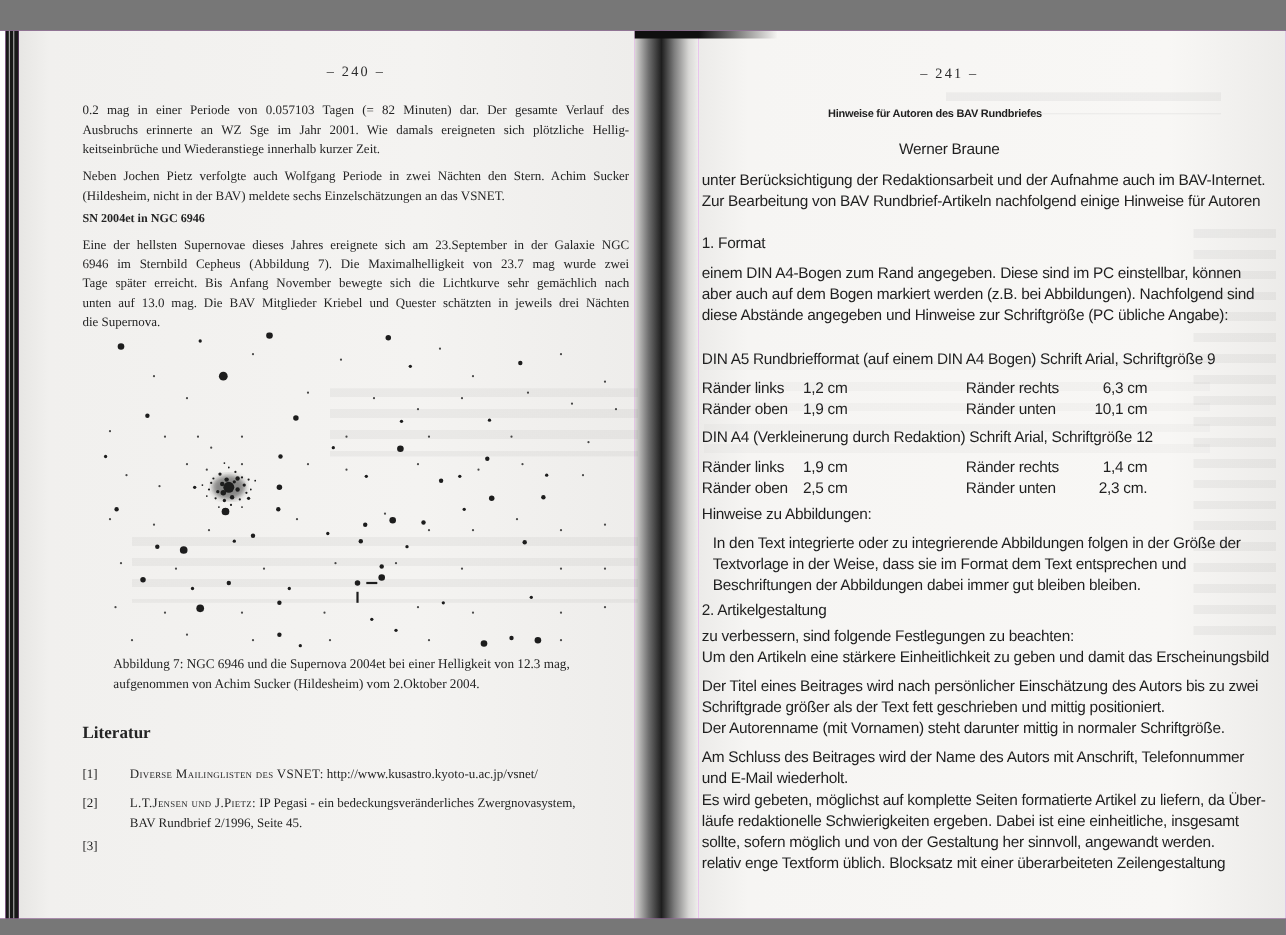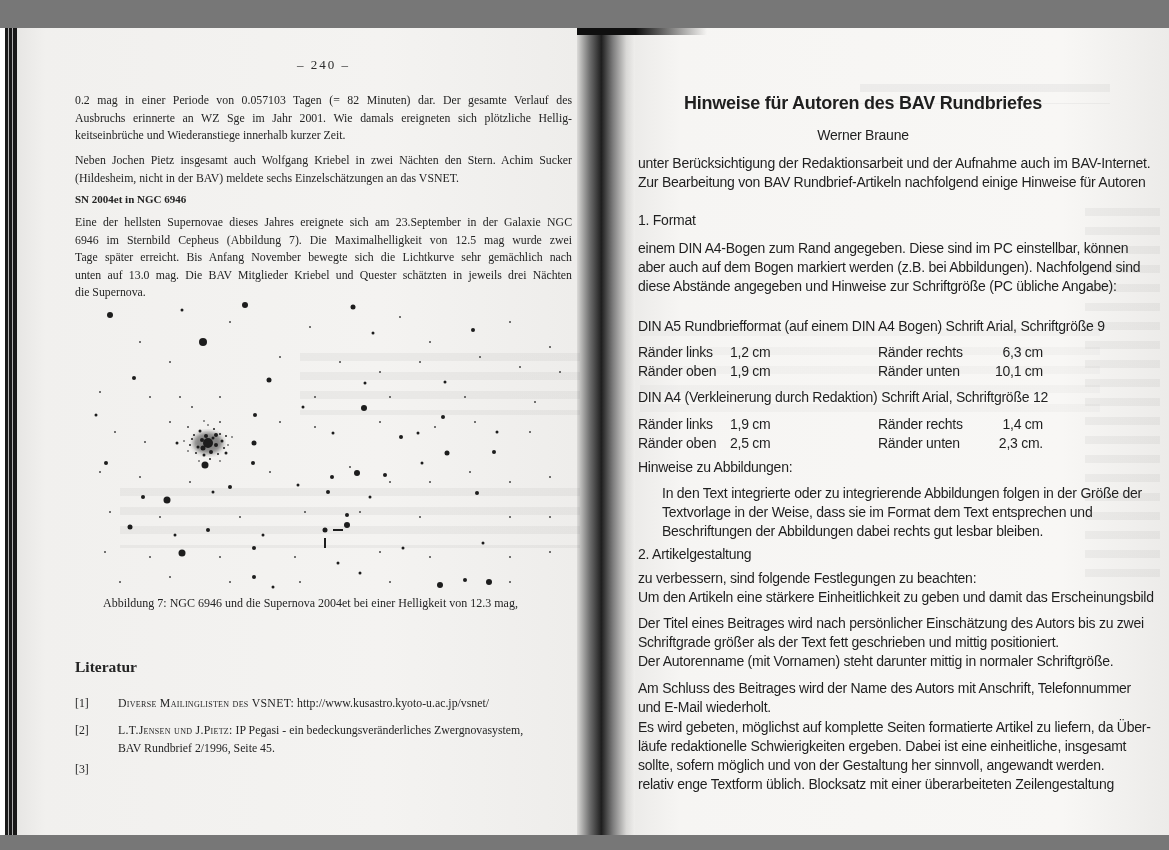--- a/index.html
+++ b/index.html
@@ -64,29 +64,29 @@
 
   <div class="abs serif pn center" style="left:75px;top:28px;width:497px">– 240 –</div>
 
   <div class="abs serif justify" style="left:75px;top:64px;width:497px">
       <div class="ln">0.2 mag in einer Periode von 0.057103 Tagen (= 82 Minuten) dar. Der gesamte Verlauf des</div>
       <div class="ln">Ausbruchs erinnerte an WZ Sge im Jahr 2001. Wie damals ereigneten sich plötzliche Hellig-</div>
       <div class="ln">keitseinbrüche und Wiederanstiege innerhalb kurzer Zeit.</div>
     </div>
 
   <div class="abs serif justify" style="left:75px;top:124px;width:497px">
-      <div class="ln">Neben Jochen Pietz insgesamt auch Wolfgang Kriebel in zwei Nächten den Stern. Achim Sucker</div>
+      <div class="ln">Neben Jochen Pietz verfolgte auch Wolfgang Periode in zwei Nächten den Stern. Achim Sucker</div>
       <div class="ln">(Hildesheim, nicht in der BAV) meldete sechs Einzelschätzungen an das VSNET.</div>
     </div>
 
   <div class="abs serif b" style="left:75px;top:163px;width:497px;font-size:11px">SN 2004et in NGC 6946</div>
 
   <div class="abs serif justify" style="left:75px;top:186px;width:497px">
       <div class="ln">Eine der hellsten Supernovae dieses Jahres ereignete sich am 23.September in der Galaxie NGC</div>
-      <div class="ln">6946 im Sternbild Cepheus (Abbildung 7). Die Maximalhelligkeit von 12.5 mag wurde zwei</div>
+      <div class="ln">6946 im Sternbild Cepheus (Abbildung 7). Die Maximalhelligkeit von 23.7 mag wurde zwei</div>
       <div class="ln">Tage später erreicht. Bis Anfang November bewegte sich die Lichtkurve sehr gemächlich nach</div>
       <div class="ln">unten auf 13.0 mag. Die BAV Mitglieder Kriebel und Quester schätzten in jeweils drei Nächten</div>
       <div class="ln">die Supernova.</div>
     </div>
 
   <svg class="abs" style="left:80px;top:274px" width="510" height="288" xmlns="http://www.w3.org/2000/svg">
     <defs>
         <filter id="fuzz">
           <feGaussianBlur stdDeviation="2.2"></feGaussianBlur>
         </filter>
@@ -248,20 +248,21 @@
         <circle cx="124" cy="119" r="0.8" fill="#1d1d1d"></circle>
         <circle cx="140" cy="159" r="0.8" fill="#1d1d1d"></circle>
         <circle cx="245" cy="228" r="2.5" fill="#1d1d1d"></circle>
         <line x1="253" y1="228" x2="263" y2="228" stroke="#1d1d1d" stroke-width="2"></line>
         <line x1="245" y1="236" x2="245" y2="246" stroke="#1d1d1d" stroke-width="2"></line>
       </g>
   </svg>
 
   <div class="abs serif" style="left:103px;top:566px;width:470px;font-size:12px;line-height:18px">
       <div class="ln">Abbildung 7: NGC 6946 und die Supernova 2004et bei einer Helligkeit von 12.3 mag,</div>
+      <div class="ln">aufgenommen von Achim Sucker (Hildesheim) vom 2.Oktober 2004.</div>
     </div>
 
   <div class="abs serif b" style="left:75px;top:630px;font-size:15.5px">Literatur</div>
 
   <div class="abs serif ref" style="left:75px;top:667px;width:494px">
     <span class="refnum">[1]</span>
     <span><span class="sc">Diverse Mailinglisten des VSNET:</span>&nbsp;<span>http://www.kusastro.kyoto-u.ac.jp/vsnet/</span></span>
   </div>
 
   <div class="abs serif ref" style="left:75px;top:694px;width:494px">
@@ -269,22 +270,23 @@
     <span>
       <div><span class="sc">L.T.Jensen und J.Pietz:</span>&nbsp;<span>IP Pegasi - ein bedeckungsveränderliches Zwergnovasystem,</span></div>
       <div>BAV Rundbrief 2/1996, Seite 45.</div>
     </span>
   </div>
 
   <div class="abs serif ref" style="left:75px;top:733px;width:494px">
     <span class="refnum">[3]</span>
   </div>
 
-
-  <div class="abs sans b center" style="left:638px;top:66px;width:450px;font-size:18px">Hinweise für Autoren des BAV Rundbriefes</div>
+  <div class="abs serif pn center" style="left:638px;top:30px;width:450px">– 241 –</div>
+
+  <div class="abs sans b center" style="left:625px;top:66px;width:450px;font-size:10px">Hinweise für Autoren des BAV Rundbriefes</div>
 
   <div class="abs sans center" style="left:638px;top:98px;width:450px">Werner Braune</div>
 
   <div class="abs sans nowrap" style="left:638px;top:126px;width:470px">
       <div class="ln">unter Berücksichtigung der Redaktionsarbeit und der Aufnahme auch im BAV-Internet.</div>
       <div class="ln">Zur Bearbeitung von BAV Rundbrief-Artikeln nachfolgend einige Hinweise für Autoren</div>
     </div>
 
   <div class="abs sans" style="left:638px;top:183px">1. Format</div>
 
@@ -315,24 +317,24 @@
       <span>Ränder rechts</span>
       <span class="num">1,4 cm</span>
     <span>Ränder oben</span>
       <span>2,5 cm</span>
       <span>Ränder unten</span>
       <span class="num">2,3 cm.</span>
   </div>
 
   <div class="abs sans" style="left:638px;top:430px">Hinweise zu Abbildungen:</div>
 
-  <div class="abs sans nowrap" style="left:662px;top:456px;width:470px">
+  <div class="abs sans nowrap" style="left:648px;top:456px;width:470px">
       <div class="ln">In den Text integrierte oder zu integrierende Abbildungen folgen in der Größe der</div>
       <div class="ln">Textvorlage in der Weise, dass sie im Format dem Text entsprechen und</div>
-      <div class="ln">Beschriftungen der Abbildungen dabei rechts gut lesbar bleiben.</div>
+      <div class="ln">Beschriftungen der Abbildungen dabei immer gut bleiben bleiben.</div>
     </div>
 
   <div class="abs sans" style="left:638px;top:517px">2. Artikelgestaltung</div>
 
   <div class="abs sans nowrap" style="left:638px;top:541px;width:470px">
       <div class="ln">zu verbessern, sind folgende Festlegungen zu beachten:</div>
       <div class="ln">Um den Artikeln eine stärkere Einheitlichkeit zu geben und damit das Erscheinungsbild</div>
     </div>
 
   <div class="abs sans nowrap" style="left:638px;top:586px;width:470px">

